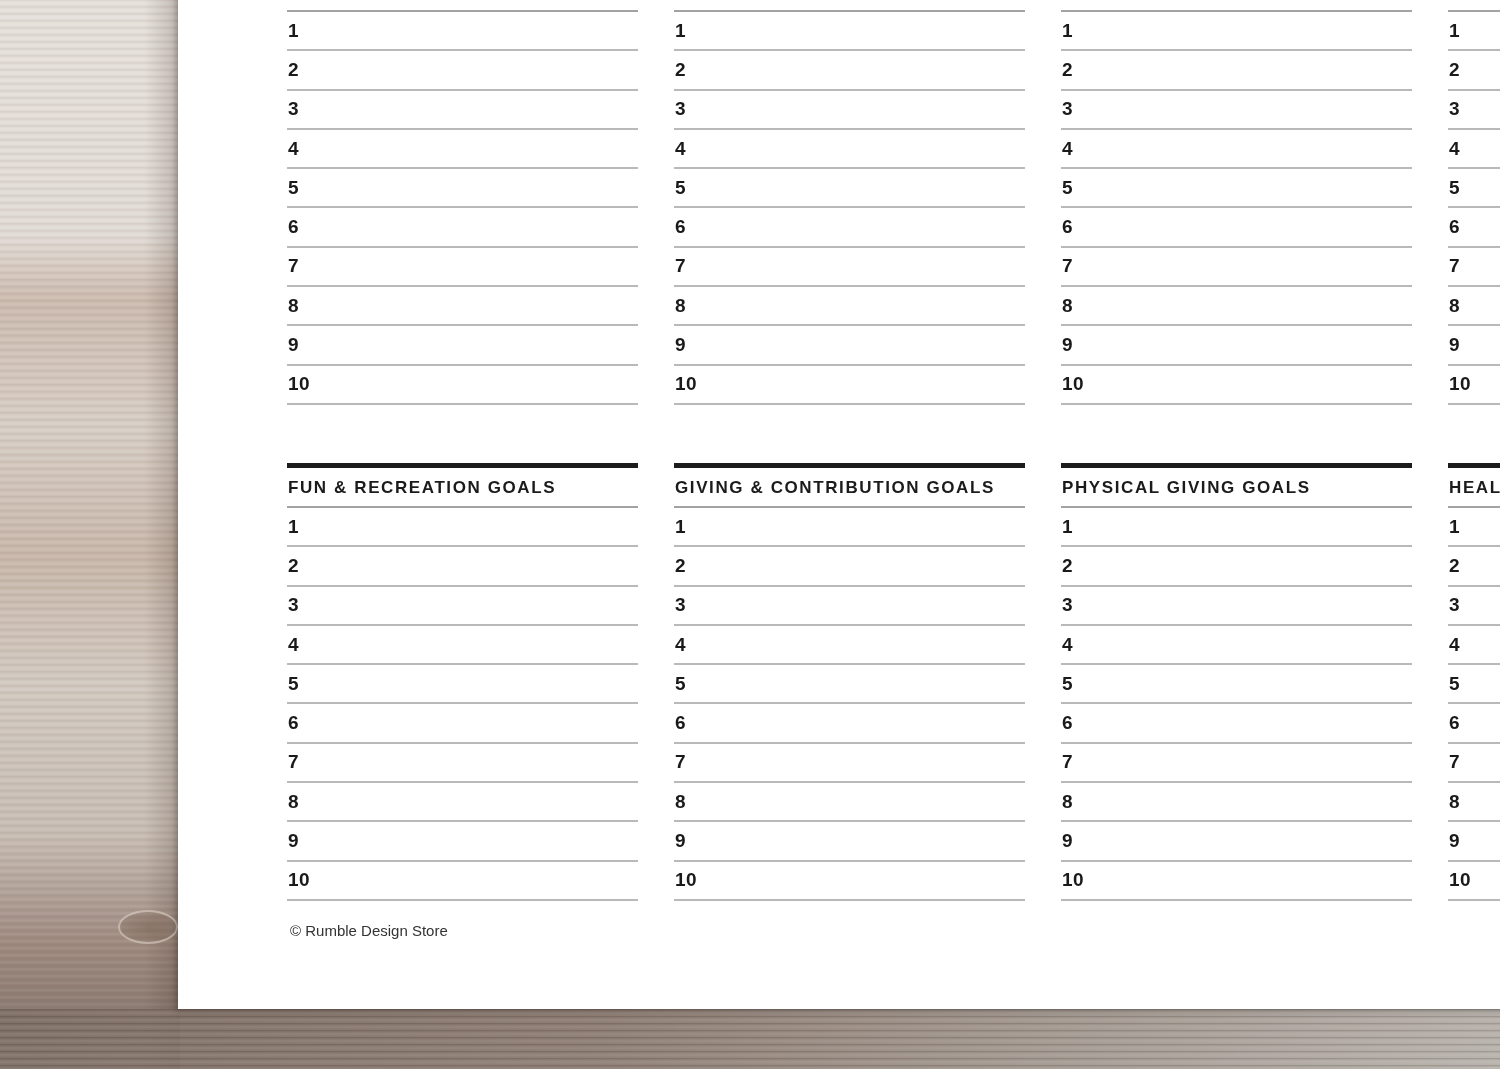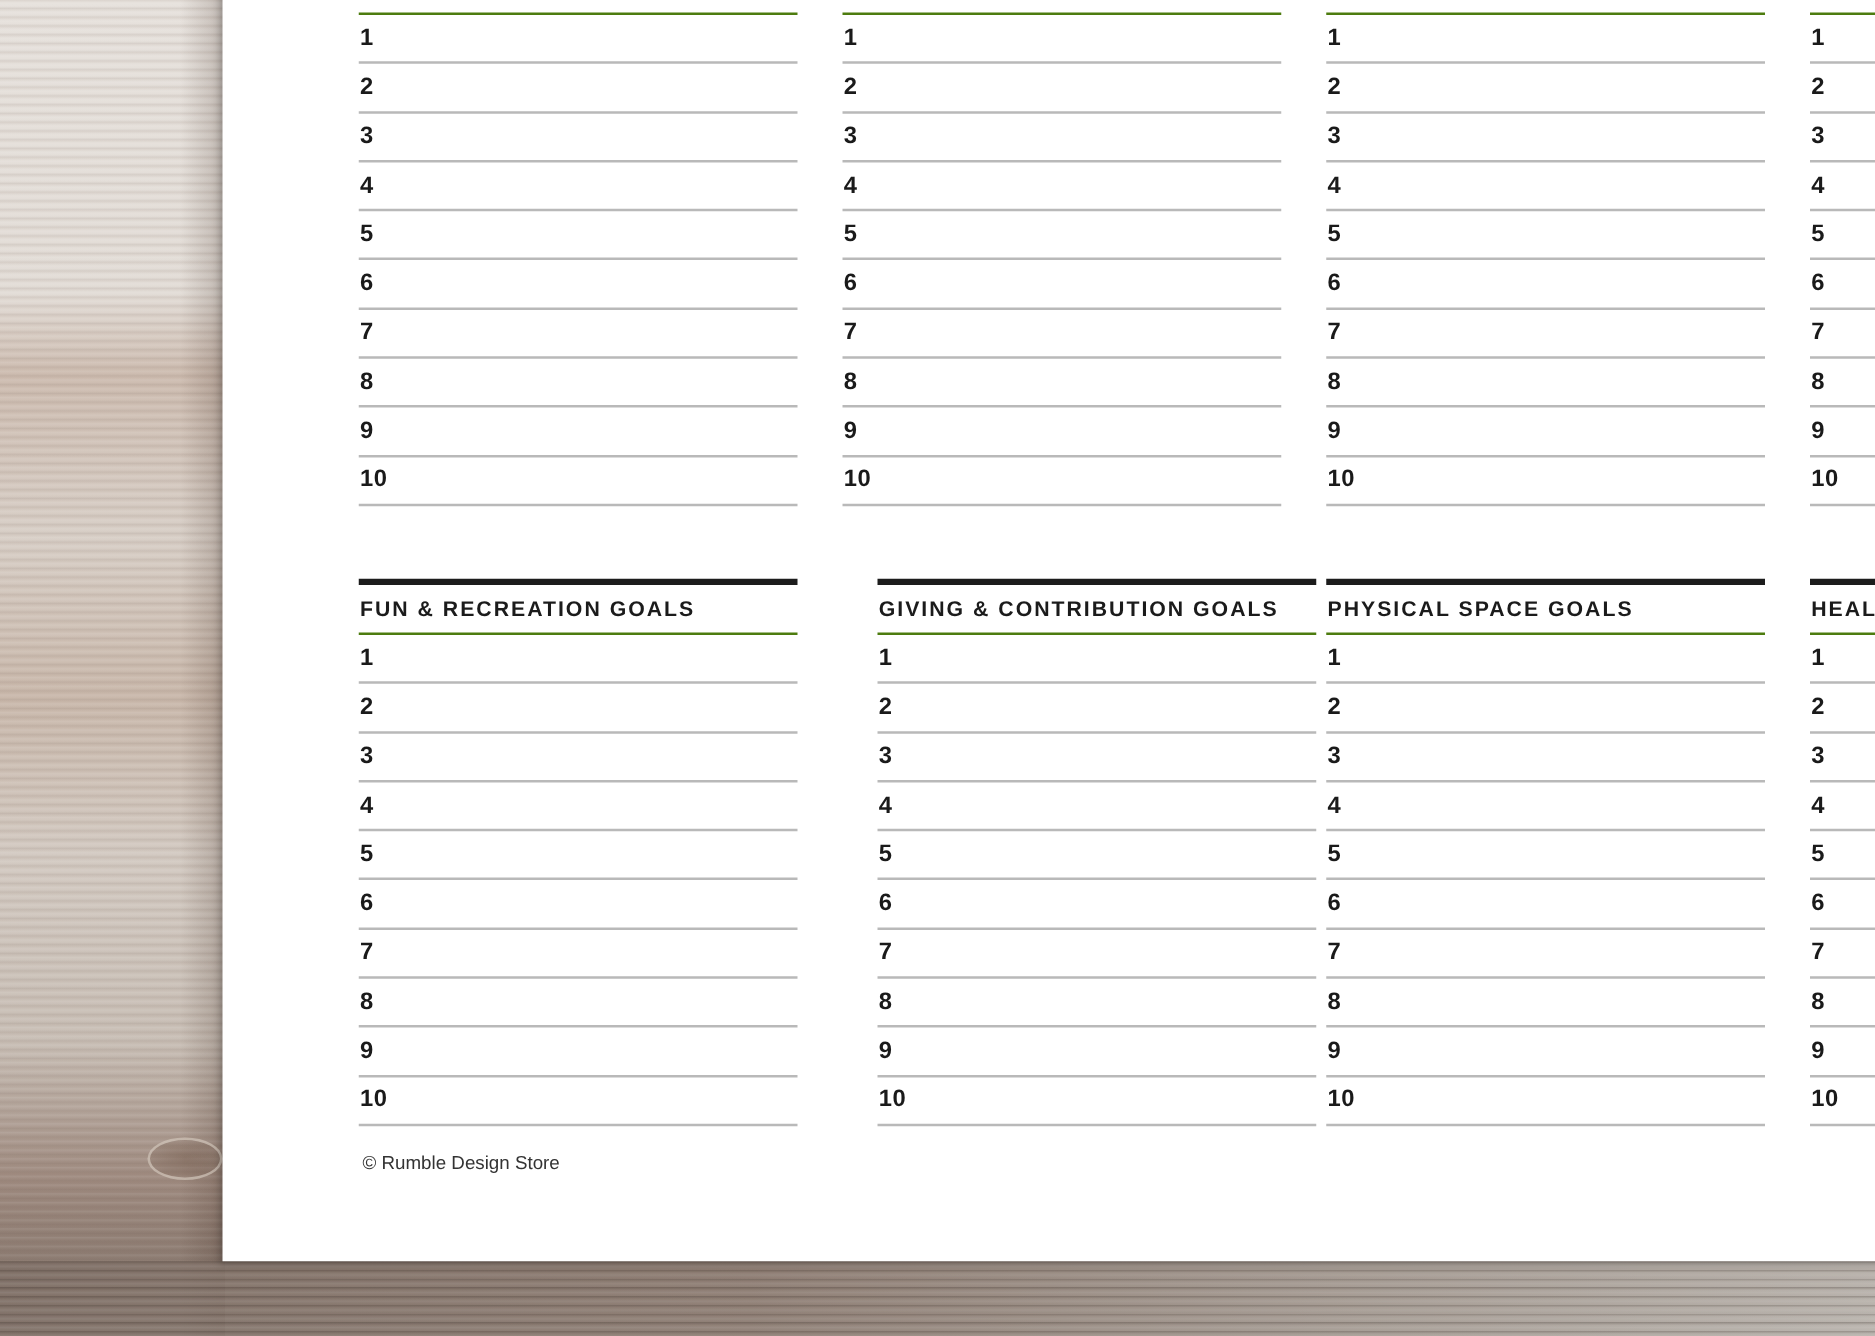--- a/index.html
+++ b/index.html
@@ -40,21 +40,21 @@
     .section {
       position: absolute; width: 351px;
     }
     .section .topbar {
       height: 5px; background: #1c1c1c;
     }
     .section .title {
       height: 38px; line-height: 40px;
       font-weight: bold; font-size: 17px; letter-spacing: 1.6px;
       color: #1b1b1b; padding-left: 1px; white-space: nowrap; overflow: hidden;
-      border-bottom: 2px solid #4d7c0f;
+      border-bottom: 2px solid #a3a3a3;
     }
     .row {
       height: 37.3px; border-bottom: 2px solid #b9b9b9;
       display: flex; align-items: center;
     }
     .row .num {
       font-weight: bold; font-size: 19px; color: #1a1a1a; padding-left: 1px;
       letter-spacing: 0.5px;
     }
     .footer {
@@ -233,21 +233,21 @@
         <div class="row">
           <span class="num">8</span>
         </div>
         <div class="row">
           <span class="num">9</span>
         </div>
         <div class="row">
           <span class="num">10</span>
         </div>
       </div>
-      <div class="section" style="left: 496px; top: 473px; margin-left: 28px;">
+      <div class="section" style="left: 496px; top: 473px;">
         <div class="topbar"></div>
         <div class="title">GIVING &amp; CONTRIBUTION GOALS</div>
         <div class="row">
           <span class="num">1</span>
         </div>
         <div class="row">
           <span class="num">2</span>
         </div>
         <div class="row">
           <span class="num">3</span>
@@ -269,21 +269,21 @@
         </div>
         <div class="row">
           <span class="num">9</span>
         </div>
         <div class="row">
           <span class="num">10</span>
         </div>
       </div>
       <div class="section" style="left: 883px; top: 473px;">
         <div class="topbar"></div>
-        <div class="title">PHYSICAL SPACE GOALS</div>
+        <div class="title">PHYSICAL GIVING GOALS</div>
         <div class="row">
           <span class="num">1</span>
         </div>
         <div class="row">
           <span class="num">2</span>
         </div>
         <div class="row">
           <span class="num">3</span>
         </div>
         <div class="row">

